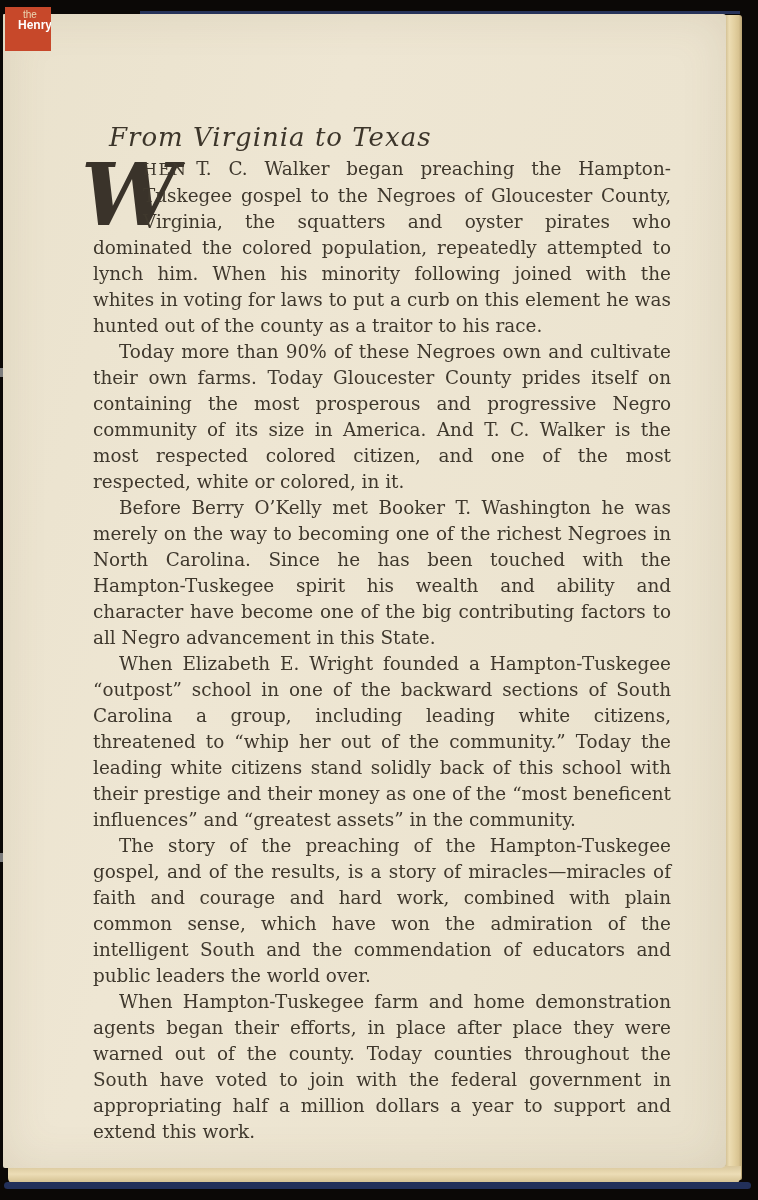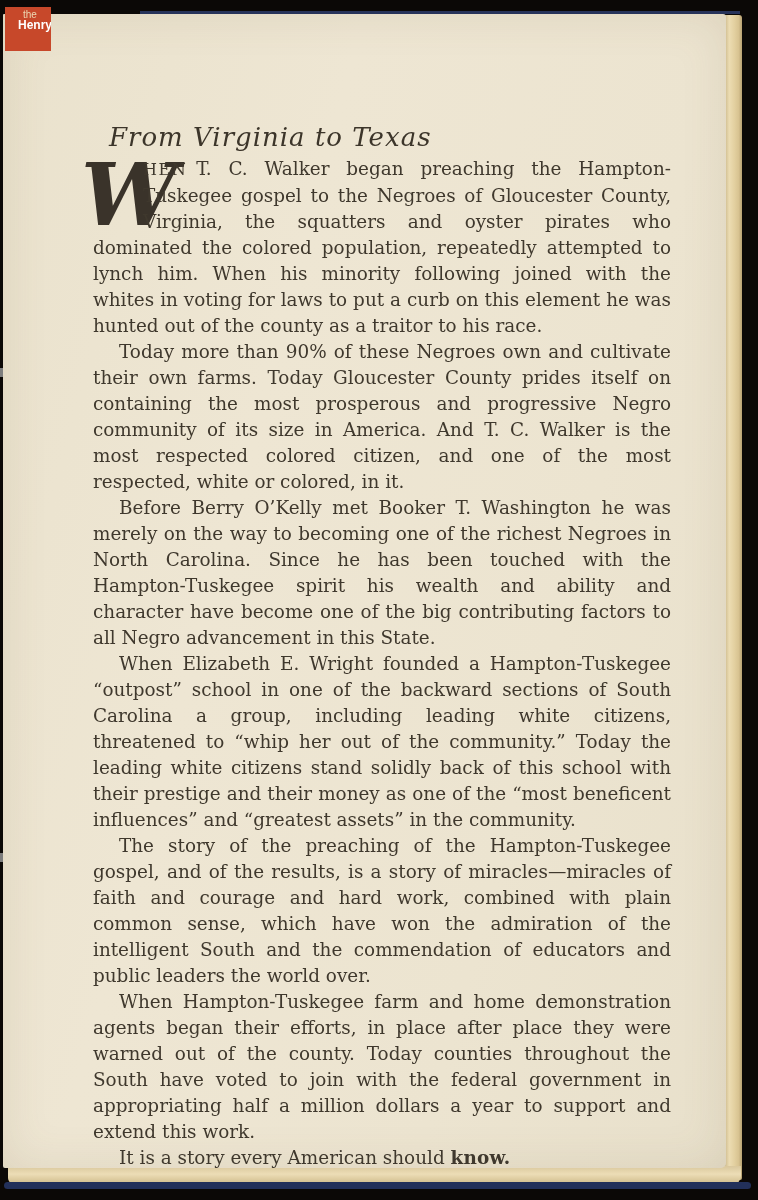--- a/index.html
+++ b/index.html
@@ -109,22 +109,20 @@
 
     <h1 class="page-title">From Virginia to Texas</h1>
 
     <div class="body-text">
       <p><span class="dropcap">W</span><span class="smallcaps">HEN</span><span class="gap"></span><span>T. C. Walker began preaching the Hampton-Tuskegee gospel to the Negroes of Gloucester County, Virginia, the squatters and oyster pirates who dominated the colored population, repeatedly attempted to lynch him. When his minority following joined with the whites in voting for laws to put a curb on this element he was hunted out of the county as a traitor to his race.</span></p>
       <p class="indented">Today more than 90% of these Negroes own and cultivate their own farms. Today Gloucester County prides itself on containing the most prosperous and progressive Negro community of its size in America. And T. C. Walker is the most respected colored citizen, and one of the most respected, white or colored, in it.</p>
       <p class="indented">Before Berry O’Kelly met Booker T. Washington he was merely on the way to becoming one of the richest Negroes in North Carolina. Since he has been touched with the Hampton-Tuskegee spirit his wealth and ability and character have become one of the big contributing factors to all Negro advancement in this State.</p>
       <p class="indented">When Elizabeth E. Wright founded a Hampton-Tuskegee “outpost” school in one of the backward sections of South Carolina a group, including leading white citizens, threatened to “whip her out of the community.” Today the leading white citizens stand solidly back of this school with their prestige and their money as one of the “most beneficent influences” and “greatest assets” in the community.</p>
       <p class="indented">The story of the preaching of the Hampton-Tuskegee gospel, and of the results, is a story of miracles—miracles of faith and courage and hard work, combined with plain common sense, which have won the admiration of the intelligent South and the commendation of educators and public leaders the world over.</p>
       <p class="indented">When Hampton-Tuskegee farm and home demonstration agents began their efforts, in place after place they were warned out of the county. Today counties throughout the South have voted to join with the federal government in appropriating half a million dollars a year to support and extend this work.</p>
-      <p class="indented"><span>It is a story every American should</span>
-        <span class="emph">know.</span></p>
     </div>
   </div>
 
   <div class="logo">
     <span class="logo-the">the</span>
     <span class="logo-henry">Henry</span>
     <span class="logo-ford">Ford</span>
   </div>
 
 </div>

